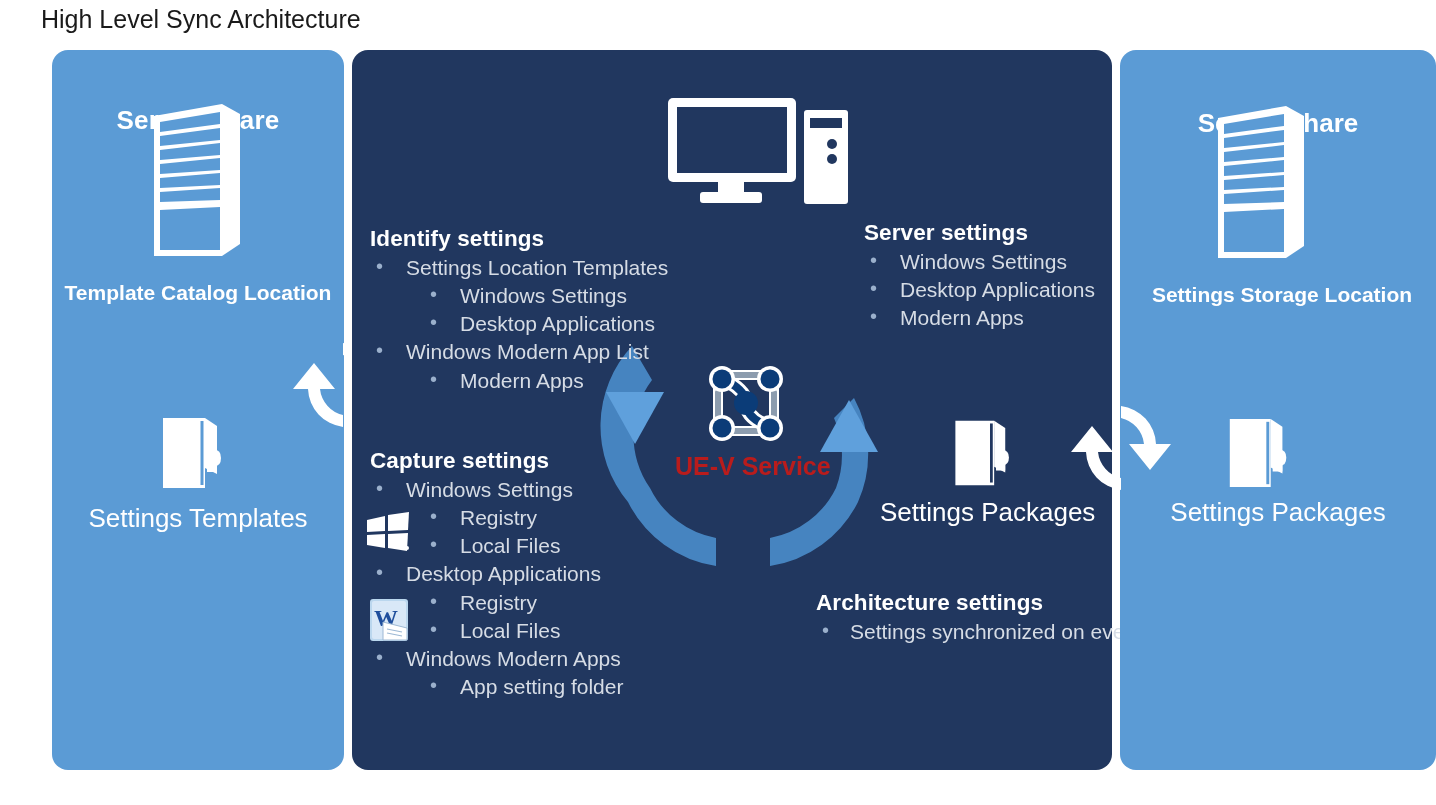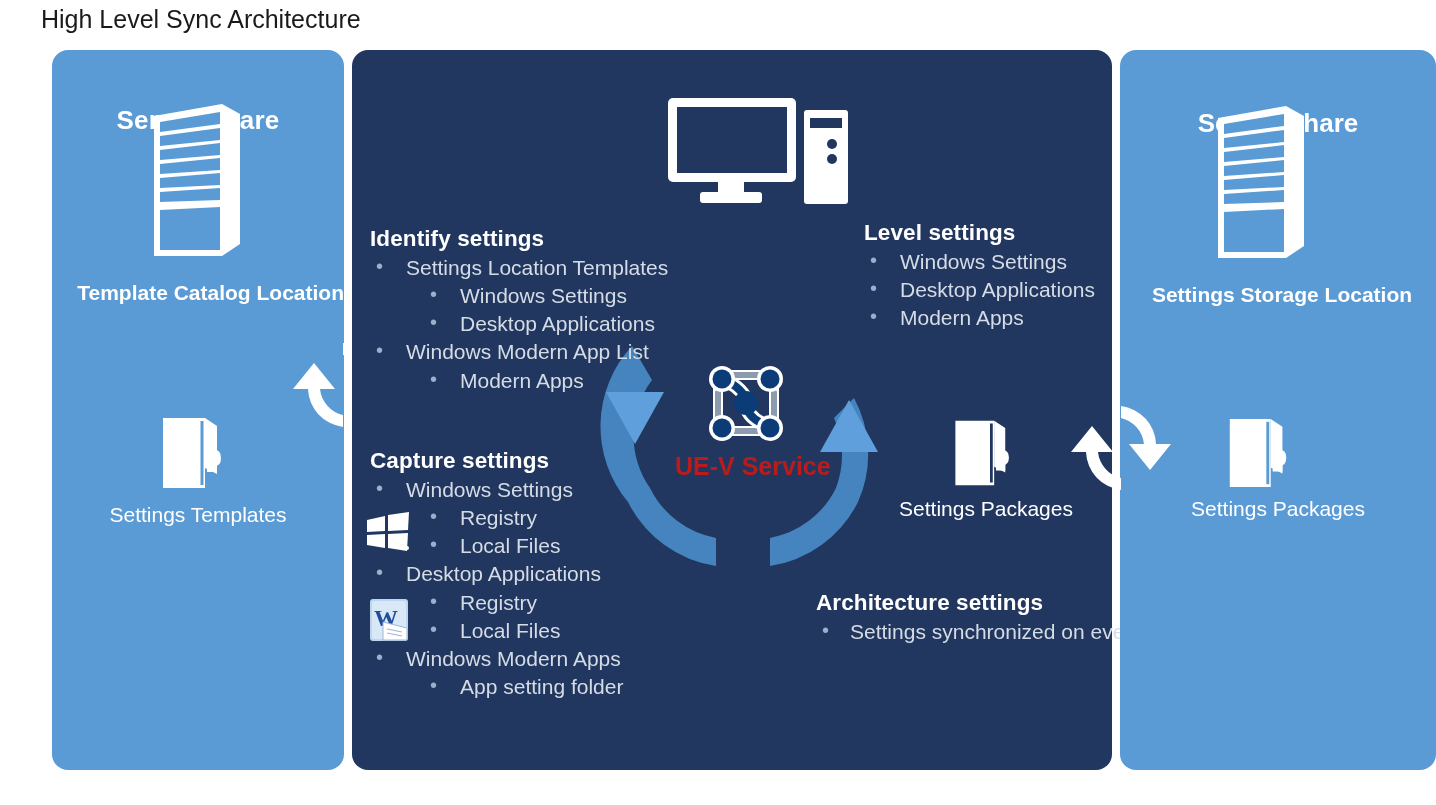--- a/index.html
+++ b/index.html
@@ -34,21 +34,21 @@
 
   
   .icn{position:absolute;}
 
   
   .server{position:absolute;}
 
   
   .caption{position:absolute;color:#ffffff;white-space:nowrap;text-align:center;}
   .cap-bold{font-weight:bold;font-size:21px;}
-  .cap-reg{font-weight:400;font-size:21px;}
+  .cap-reg{font-weight:400;font-size:26px;}
 
   
   .block{position:absolute;color:#ffffff;}
   .block h3{
     margin:0 0 2px 0;font-size:22.5px;font-weight:bold;color:#ffffff;
     letter-spacing:.1px;line-height:1.16;
   }
   .block ul{margin:0;padding:0;list-style:none;}
   .block li{
     font-size:21px;font-weight:400;color:#D6DCE5;
@@ -86,21 +86,21 @@
     <polygon points="12,22 72,12 72,24 12,32" fill="#5B9BD5"></polygon>
     <polygon points="12,36 72,28 72,40 12,46" fill="#5B9BD5"></polygon>
     <polygon points="12,50 72,43 72,55 12,60" fill="#5B9BD5"></polygon>
     <polygon points="12,64 72,58 72,70 12,74" fill="#5B9BD5"></polygon>
     <polygon points="12,78 72,73 72,85 12,88" fill="#5B9BD5"></polygon>
     <polygon points="12,92 72,88 72,100 12,102" fill="#5B9BD5"></polygon>
     <polygon points="12,110 72,107 72,150 12,150" fill="#5B9BD5"></polygon>
     <polygon points="78,20 88,15 88,142 78,148" fill="#ffffff"></polygon>
   </svg>
 
-  <div class="caption cap-bold" style="left:52px;top:281px;width:292px;text-align:right;">Template Catalog Location</div>
+  <div class="caption cap-bold" style="left:52px;top:281px;width:292px;">Template Catalog Location</div>
 
   <svg class="icn" style="left:155px;top:412px;" width="78" height="82" viewBox="0 0 78 82">
     <path d="M8 6 L50 6 L50 76 L8 76 Z" fill="#ffffff"></path>
     <path d="M50 6 L62 14 L62 62 L50 56 Z" fill="#ffffff"></path>
     <path d="M56 38 q10 -2 10 8 q0 10 -10 8 Z" fill="#ffffff"></path>
     <rect x="52" y="44" width="10" height="16" fill="#ffffff"></rect>
     <path d="M8 6 L50 6 L50 76 L8 76 Z" fill="none" stroke="#5B9BD5" stroke-width="0"></path>
     <path d="M47 9 L47 73" stroke="#5B9BD5" stroke-width="3" fill="none"></path>
   </svg>
 
@@ -197,21 +197,21 @@
   <svg class="wordicon" style="left:369px;top:598px;" viewBox="0 0 40 44">
     <rect x="1" y="1" width="38" height="42" rx="3" fill="#BBD7EE"></rect>
     <rect x="3" y="3" width="34" height="38" rx="2" fill="#D9E8F7"></rect>
     <text x="5" y="28" font-family="Liberation Serif, serif" font-size="24" font-weight="bold" fill="#1F4E9C">W</text>
     <polygon points="14,24 38,30 38,42 14,42" fill="#ffffff" stroke="#9DB8D4" stroke-width="1"></polygon>
     <line x1="18" y1="31" x2="33" y2="34" stroke="#9DB8D4" stroke-width="1.2"></line>
     <line x1="18" y1="35" x2="33" y2="38" stroke="#9DB8D4" stroke-width="1.2"></line>
   </svg>
 
   <div class="block" style="left:864px;top:220px;">
-    <h3>Level settings</h3>
+    <h3>Server settings</h3>
     <ul>
       <li class="lvl1">Windows Settings</li>
       <li class="lvl1">Desktop Applications</li>
       <li class="lvl1">Modern Apps</li>
     </ul>
   </div>
 
   <div class="block" style="left:816px;top:590px;width:290px;">
     <h3>Architecture settings</h3>
     <ul>

